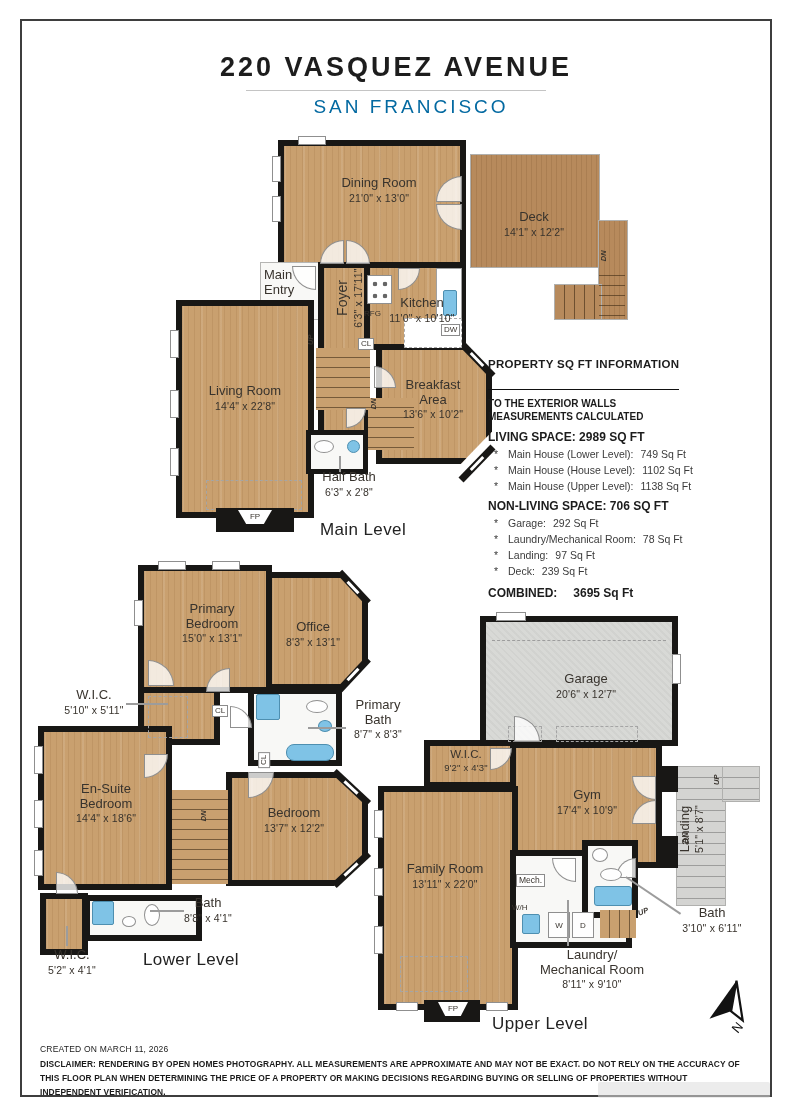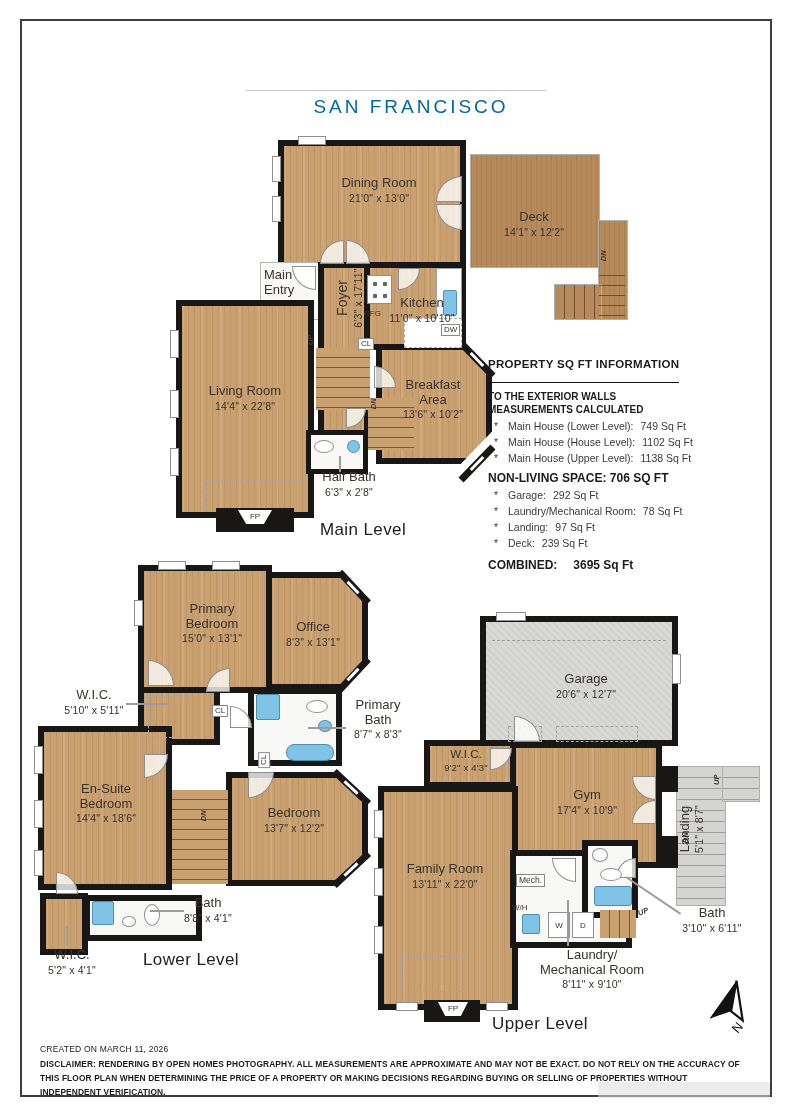--- a/index.html
+++ b/index.html
@@ -57,40 +57,41 @@
   .dashline{position:absolute;border-top:1.5px dashed #9d9d9d;z-index:4;}
   .bay{position:absolute;background:#181715;z-index:3;}
   .baywin{position:absolute;background:#fff;z-index:4;}
   .fpn{position:absolute;background:#181715;z-index:5;}
   .fpl{position:absolute;background:#fff;clip-path:polygon(0 0,100% 0,76% 100%,24% 100%);
        font-size:8px;text-align:center;z-index:6;color:#3a352f;line-height:14px;}
   .stub{position:absolute;background:#181715;z-index:3;}
 
   .sq{position:absolute;left:488px;top:354px;width:278px;color:#1c1c1c;z-index:6;}
   .sq .hd{font-size:11.5px;font-weight:700;letter-spacing:.3px;border-bottom:1.5px solid #111;
-          padding-bottom:12px;margin-bottom:7px;display:inline-block;}
+          padding-bottom:19px;margin-bottom:7px;display:inline-block;}
   .sq .note{font-size:10px;font-weight:700;line-height:1.3;}
   .sq .sec{font-size:12px;font-weight:700;margin-top:7px;}
   .sq .it{display:flex;gap:7px;font-size:10.5px;color:#3b3b3b;margin-top:4px;padding-left:6px;}
   .sq .it .b{width:7px;}
   .sq .comb{font-size:12px;font-weight:700;margin-top:9px;display:flex;gap:16px;}
 
   .foot-created{position:absolute;left:40px;top:1044px;font-size:8.5px;letter-spacing:.2px;color:#1b1b1b;z-index:6;}
   .foot-disc{position:absolute;left:40px;top:1058px;width:708px;font-size:8.4px;font-weight:700;
              line-height:1.65;letter-spacing:.1px;color:#1b1b1b;z-index:6;}
   .watermark{position:absolute;left:598px;top:1082px;width:172px;height:16px;background:#dcdcdc;opacity:.55;
              border-radius:2px;z-index:7;}
   .compass{position:absolute;left:698px;top:976px;z-index:6;}
 </style>
 </head>
 <body>
 
 <div class="page">
   <div class="frame"></div>
 
+  <div class="addr">220 VASQUEZ AVENUE</div>
   <div class="divider"></div>
   <div class="city">SAN FRANCISCO</div>
 
   <div class="abs deckwood thin" style="left:470px;top:154px;width:128px;height:112px;z-index:2"></div>
   <div class="abs deckwood thin" style="left:598px;top:220px;width:28px;height:98px;z-index:2"></div>
   <div class="abs treadsH" style="left:599px;top:266px;width:26px;height:50px;z-index:3"></div>
   <div class="abs deckwood thin treadsV" style="left:554px;top:284px;width:46px;height:34px;z-index:2"></div>
   <div class="rlabel" style="left:494px;top:210px;width:80px">
     <span class="nm">Deck</span>
     <span class="dims">14'1" x 12'2"</span>
@@ -173,20 +174,21 @@
     <span class="nm">Half Bath</span>
     <span class="dims">6'3" x 2'8"</span>
   </div>
 
   <div class="cap" style="left:283px;top:520px;width:160px">Main Level</div>
 
   <div class="sq">
     <div class="hd">PROPERTY SQ FT INFORMATION</div>
     <div class="note">TO THE EXTERIOR WALLS</div>
     <div class="note">MEASUREMENTS CALCULATED</div>
+    <div class="sec">LIVING SPACE: 2989 SQ FT</div>
     <div class="it">
         <span class="b">*</span>
         <span>Main House (Lower Level):</span>
         <span>749 Sq Ft</span>
       </div>
     <div class="it">
         <span class="b">*</span>
         <span>Main House (House Level):</span>
         <span>1102 Sq Ft</span>
       </div>

